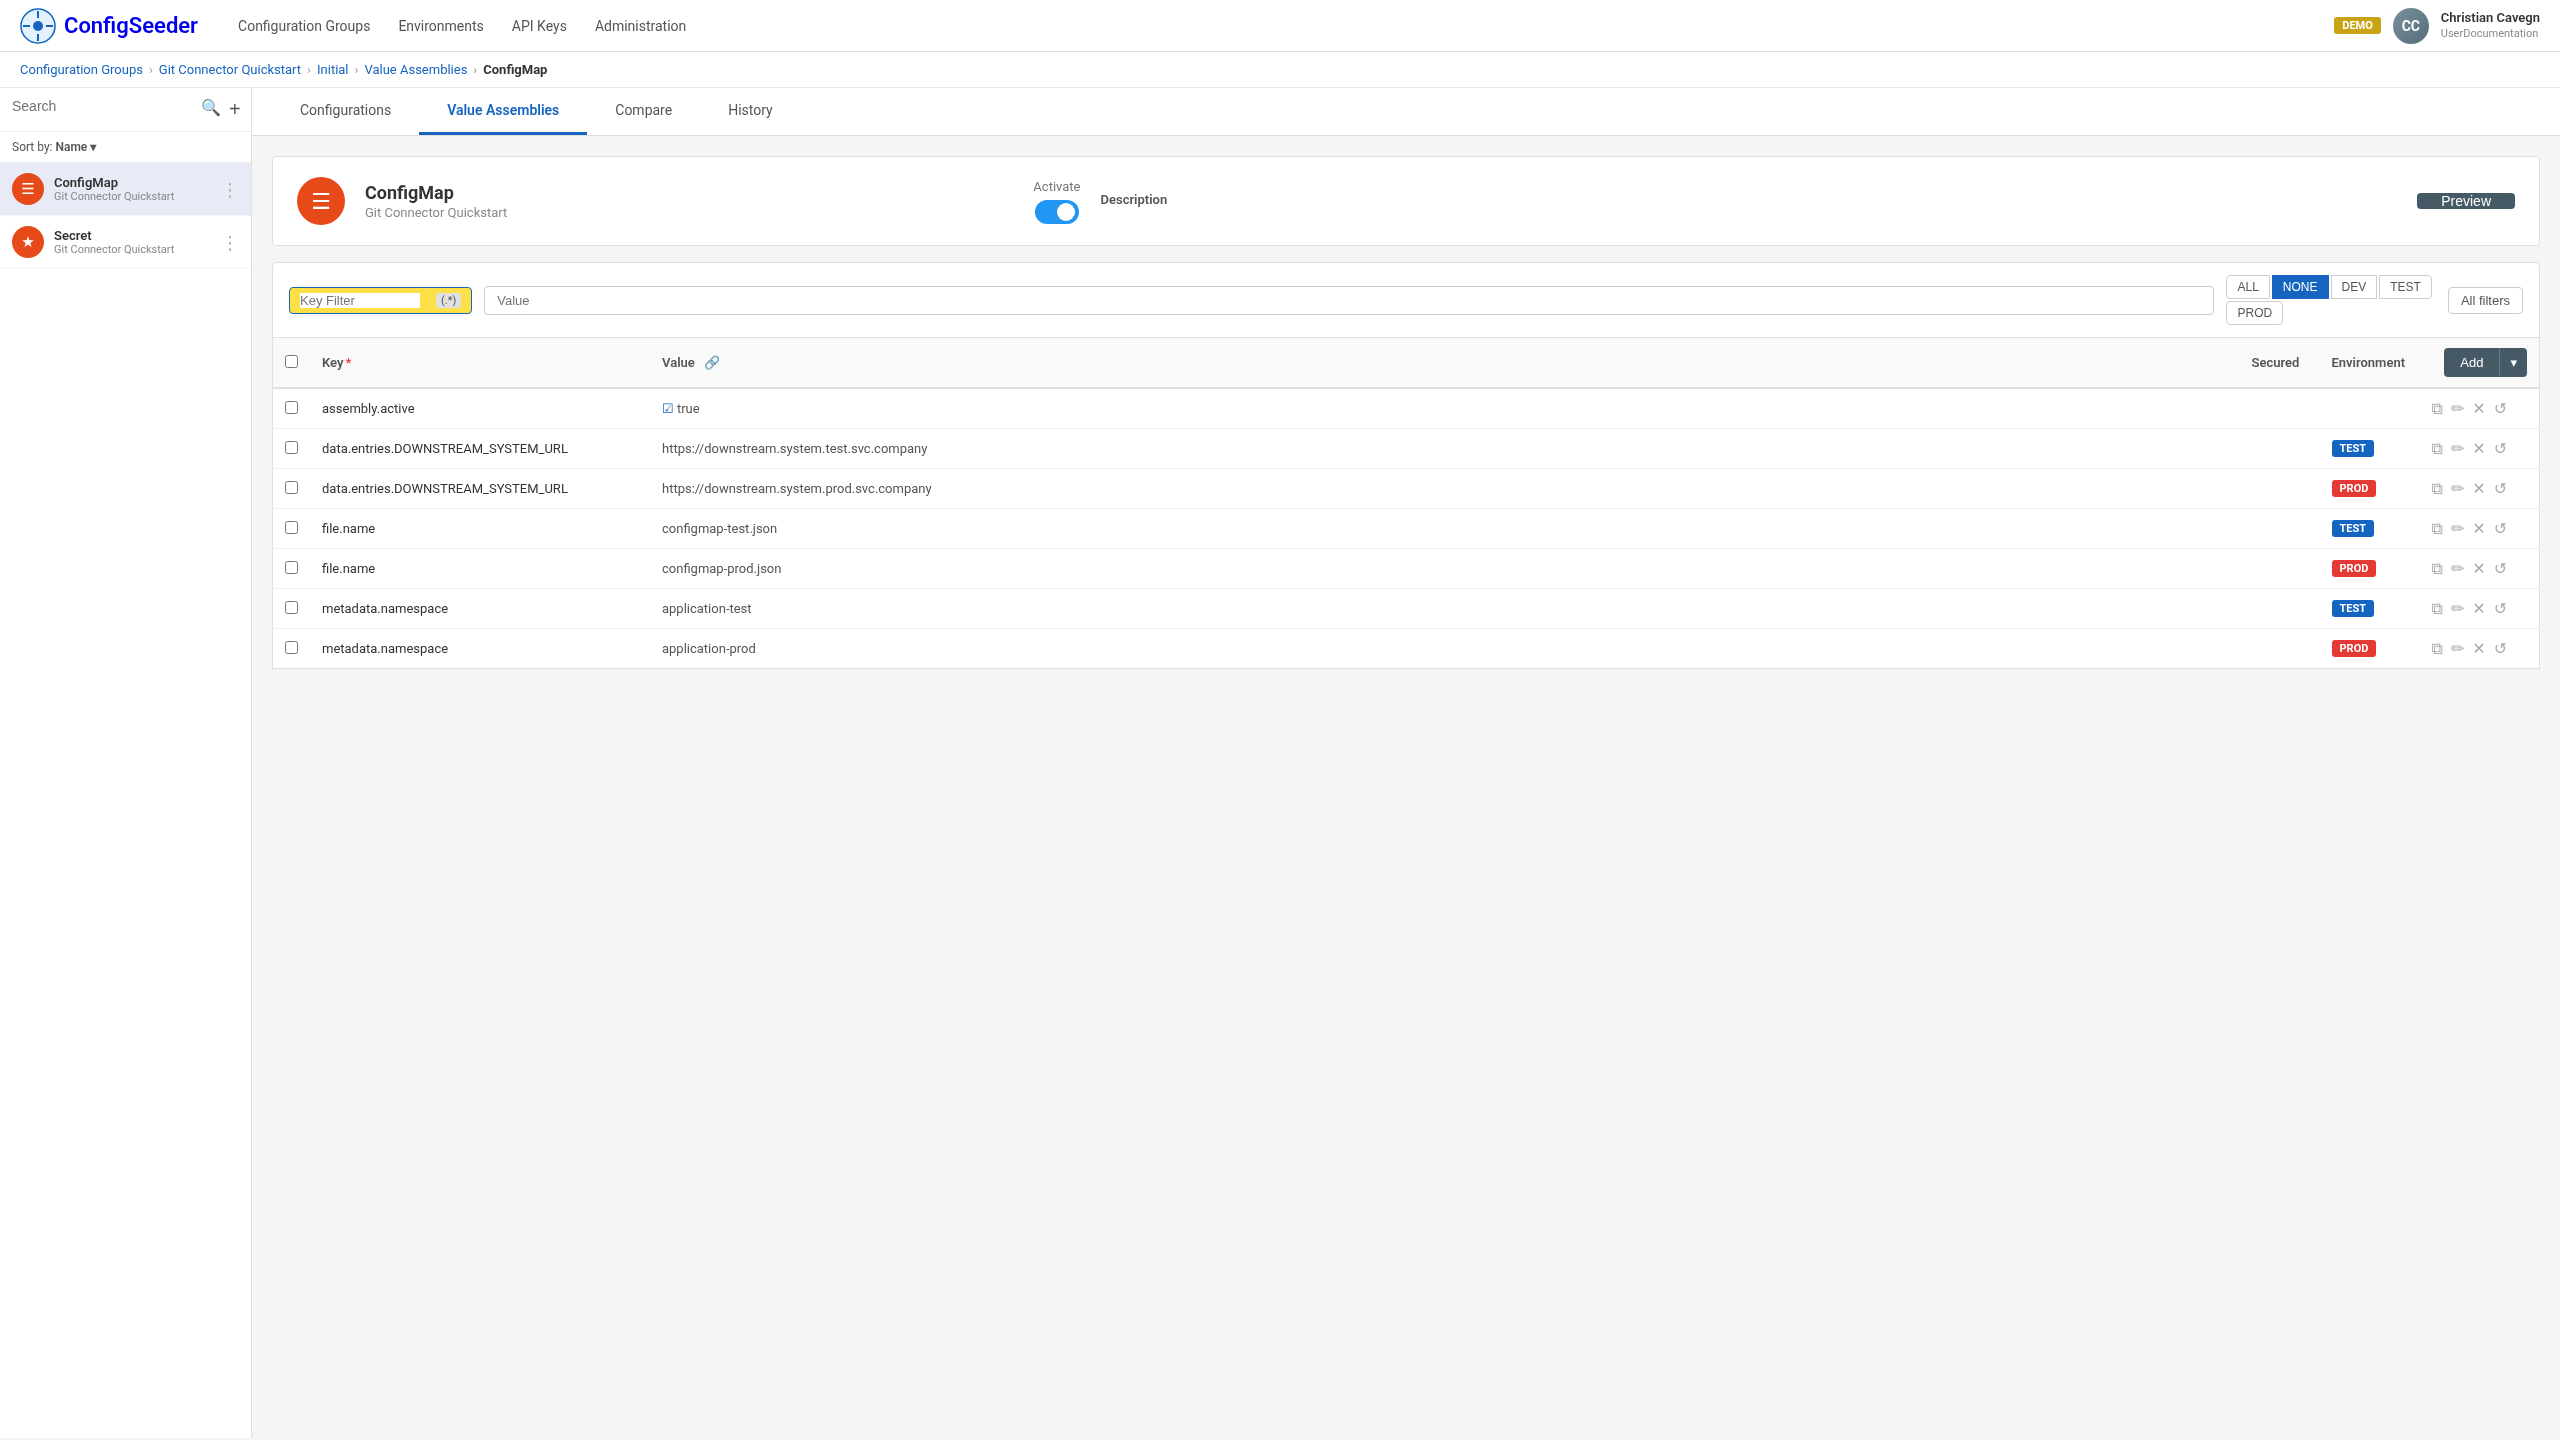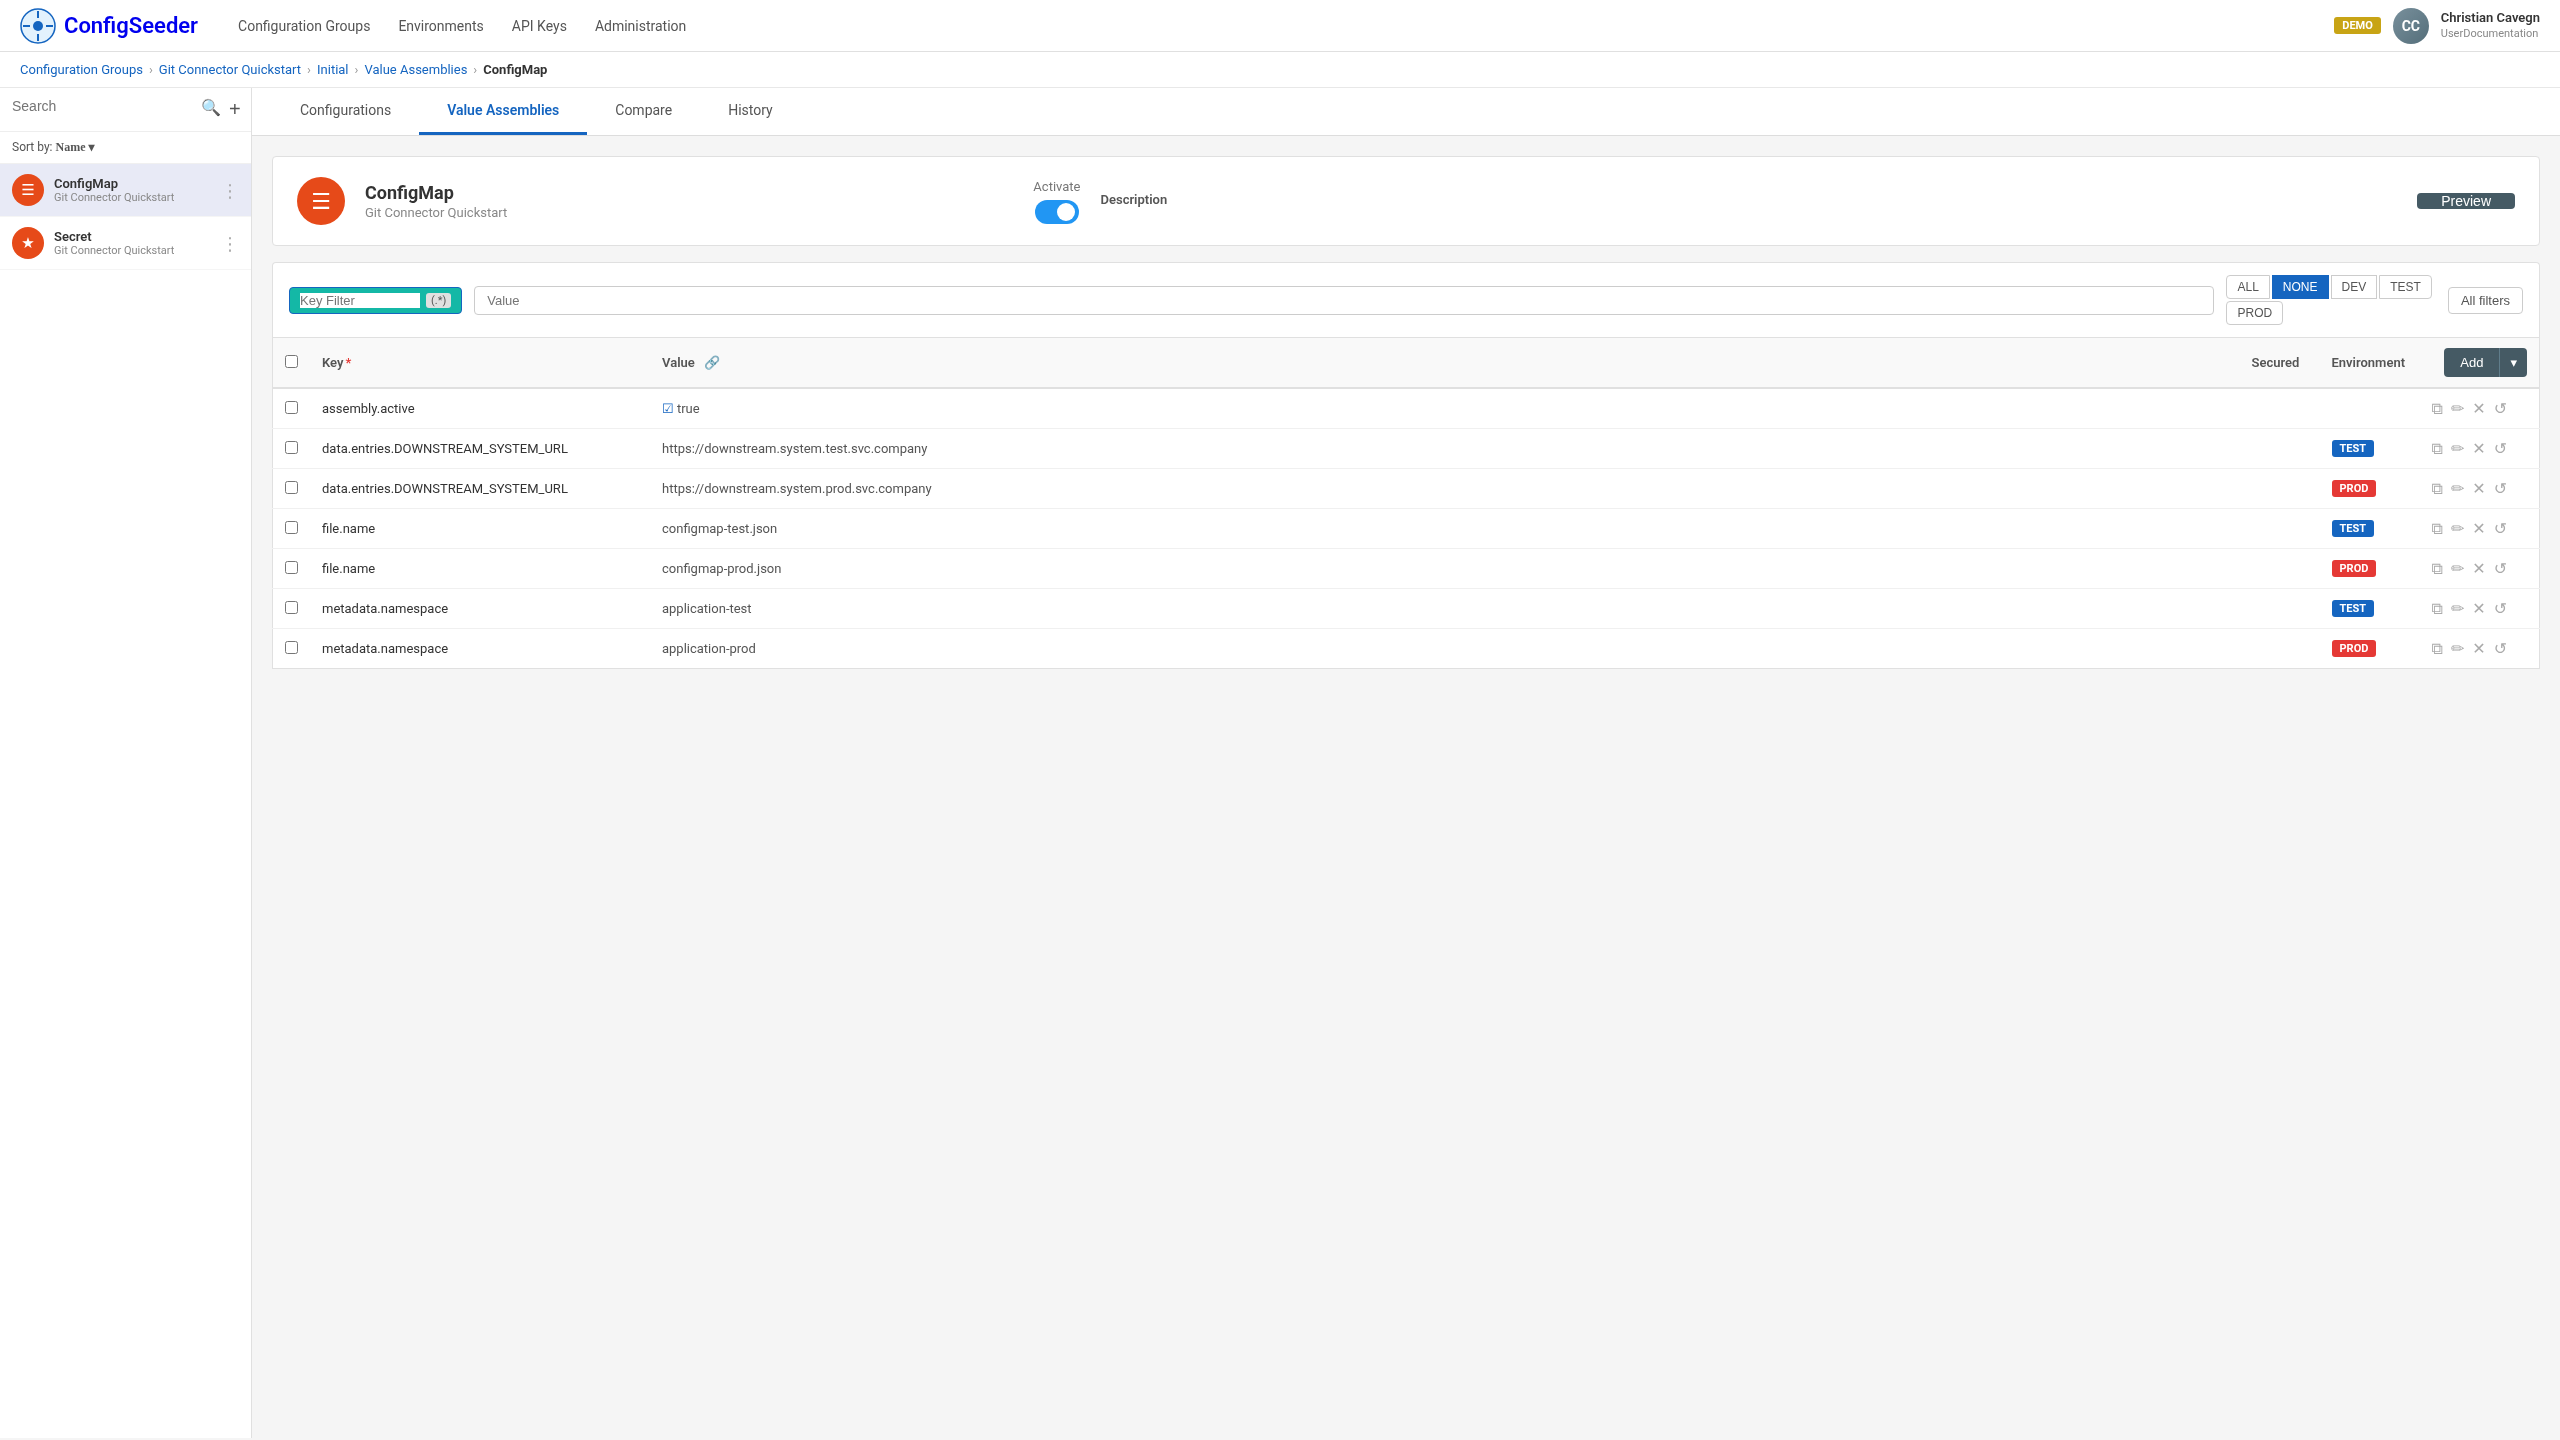--- a/index.html
+++ b/index.html
@@ -28,21 +28,21 @@
     .app-body { display: flex; height: calc(100vh - 52px - 38px); }
 
     
     .sidebar { width: 252px; background: #fff; border-right: 1px solid #e0e0e0; display: flex; flex-direction: column; flex-shrink: 0; }
     .sidebar-search { display: flex; align-items: flex-start; border-bottom: 1px solid #eee; padding: 10px 12px; gap: 8px; }
     .sidebar-search input { flex: 1; border: none; outline: none; font-size: 14px; background: transparent; }
     .sidebar-search-icon { color: #aaa; font-size: 16px; cursor: pointer; }
     .sidebar-add-btn { background: none; border: none; font-size: 20px; color: #555; cursor: pointer; font-weight: 300; }
     .sidebar-sort { padding: 8px 12px; font-size: 12px; color: #888; border-bottom: 1px solid #f0f0f0; }
     .sidebar-sort span { color: #555; }
-    .sort-name { color: #1565c0; font-weight: 600; cursor: pointer; font-family: Liberation Serif, serif; }
+    .sort-name { color: #1565c0; font-weight: 600; cursor: pointer; }
     .sidebar-items { flex: 1; overflow-y: auto; }
     .sidebar-item { display: flex; align-items: center; gap: 10px; padding: 10px 12px; cursor: pointer; border-bottom: 1px solid #f5f5f5; }
     .sidebar-item.active { background: #e8eaf6; }
     .sidebar-item-icon { width: 32px; height: 32px; border-radius: 50%; display: flex; align-items: center; justify-content: center; color: #fff; font-size: 15px; flex-shrink: 0; }
     .sidebar-item-icon.orange { background: #e64a19; }
     .sidebar-item-text { flex: 1; }
     .sidebar-item-name { font-size: 13px; font-weight: 600; color: #333; }
     .sidebar-item-sub { font-size: 11px; color: #888; }
     .sidebar-item-more { color: #aaa; font-size: 18px; cursor: pointer; }
 
@@ -103,21 +103,21 @@
     .env-tag.prod { background: #e53935; }
     .checkbox-cell { width: 36px; }
     input[type="checkbox"] { cursor: pointer; }
     .action-icons { display: flex; align-items: center; gap: 8px; }
     .action-icon { color: #aaa; cursor: pointer; font-size: 16px; }
     .action-icon.edit { color: #aaa; }
     .action-icon.delete { color: #aaa; }
     .add-btn { background: #455a64; color: #fff; border: none; border-radius: 4px 0 0 4px; padding: 7px 16px; font-size: 13px; cursor: pointer; }
     .add-dropdown-btn { background: #455a64; color: #fff; border: none; border-left: 1px solid #607d8b; border-radius: 0 4px 4px 0; padding: 7px 10px; font-size: 13px; cursor: pointer; }
     .th-actions { display: flex; align-items: center; justify-content: flex-end; gap: 0; }
-    .filter-key-wrapper { display: flex; align-items: center; border: 1px solid #1565c0; border-radius: 4px; padding: 5px 10px; gap: 6px; background: #14b8a6; }
+    .filter-key-wrapper { display: flex; align-items: center; border: 1px solid #1565c0; border-radius: 4px; padding: 5px 10px; gap: 16px; background: #fde047; }
     .filter-key-wrapper input { border: none; outline: none; font-size: 13px; color: #333; width: 120px; }
 
     
     .avatar-circle { width: 36px; height: 36px; border-radius: 50%; background: linear-gradient(135deg, #78909c, #546e7a); display: flex; align-items: center; justify-content: center; color: #fff; font-size: 14px; font-weight: 700; }
   </style>
 </head>
 <body>
 
 <nav class="navbar">
   <a class="navbar-brand" href="#">

